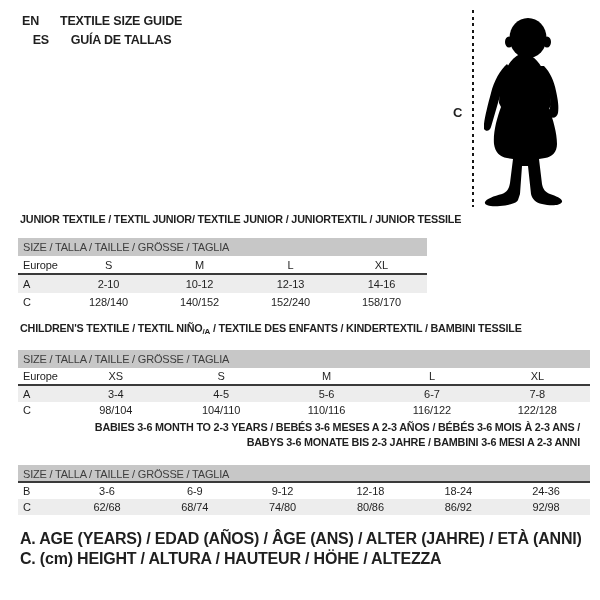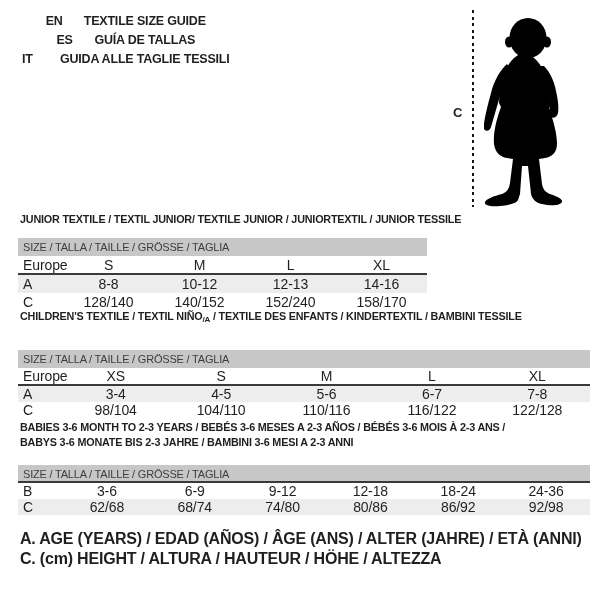--- a/index.html
+++ b/index.html
@@ -21,38 +21,38 @@
     position:absolute; left:472px; top:10px; width:2px; height:197px;
     background:repeating-linear-gradient(to bottom,#161616 0 3px,transparent 3px 6.5px);
   }
   .measure-label {
     position:absolute; left:453px; top:105px; font-size:13px; font-weight:700;
   }
   .baby-svg { position:absolute; left:476px; top:8px; width:94px; height:200px; }
 
   
   .tbl-title { position:absolute; left:20px; font-size:10.8px; font-weight:700; letter-spacing:-0.2px; white-space:nowrap; }
-  .tbl-title.two-line { line-height:15px; white-space:normal; width:560px; }
+  .tbl-title.two-line { line-height:15px; white-space:normal; width:560px;text-align:right; }
   .t1title { top:213px; }
-  .t2title { top:310px; }
+  .t2title { top:322px; }
   .t3title { top:420px; }
   .sub-a { font-size:8px; vertical-align:-2px; }
 
   .tbl { position:absolute; left:18px; }
   .tbl.t1 { top:238px; width:409px; }
   .tbl.t2 { top:350px; width:572px; }
   .tbl.t3 { top:465px; width:572px; }
 
   .size-bar {
     height:18px; line-height:18px; background:#c7c7c7; color:#3d3d3d;
     font-size:11px; padding-left:5px; letter-spacing:-0.2px;
   }
   .size-bar.dark-under { border-bottom:2px solid #3a3a3a; }
 
-  .trow { display:flex; align-items:center; font-size:14px; letter-spacing:-0.1px; }
+  .trow { display:flex; align-items:center; font-size:11px; letter-spacing:-0.1px; }
   .t1 .trow { height:18px; }
   .t2 .trow, .t3 .trow { height:16px; }
   .trow.europe { border-bottom:2px solid #3a3a3a; }
   .t1 .trow.europe { height:19px; }
   .t2 .trow.europe { height:18px; }
   .trow.stripe { background:#ededed; }
   .rlabel { width:45px; padding-left:5px; }
   .cell { flex:1; text-align:center; }
 
   
@@ -65,24 +65,20 @@
 <div class="page">
 
   <div class="lang-block">
     <div class="lang-row">
       <span class="lang-code">EN</span>
       <span class="lang-label">TEXTILE SIZE GUIDE</span>
     </div>
     <div class="lang-row">
       <span class="lang-code">ES</span>
       <span class="lang-label">GUÍA DE TALLAS</span>
-    </div>
-    <div class="lang-row">
-      <span class="lang-code">IT</span>
-      <span class="lang-label">GUIDA ALLE TAGLIE TESSILI</span>
     </div>
   </div>
 
   <div class="measure-line"></div>
   <div class="measure-label">C</div>
   <svg class="baby-svg" viewBox="0 0 94 200" xmlns="http://www.w3.org/2000/svg">
     <g fill="#000000">
       <ellipse cx="52" cy="30" rx="18.5" ry="20"></ellipse>
       <ellipse cx="33" cy="34" rx="4" ry="5.5"></ellipse>
       <ellipse cx="71" cy="34" rx="4" ry="5.5"></ellipse>
@@ -97,21 +93,21 @@
     <div class="size-bar">SIZE / TALLA / TAILLE / GRÖSSE / TAGLIA</div>
     <div class="trow europe">
       <span class="rlabel">Europe</span>
       <span class="cell">S</span>
       <span class="cell">M</span>
       <span class="cell">L</span>
       <span class="cell">XL</span>
     </div>
     <div class="trow stripe">
       <span class="rlabel">A</span>
-      <span class="cell">8-8</span>
+      <span class="cell">2-10</span>
       <span class="cell">10-12</span>
       <span class="cell">12-13</span>
       <span class="cell">14-16</span>
     </div>
     <div class="trow">
       <span class="rlabel">C</span>
       <span class="cell">128/140</span>
       <span class="cell">140/152</span>
       <span class="cell">152/240</span>
       <span class="cell">158/170</span>

